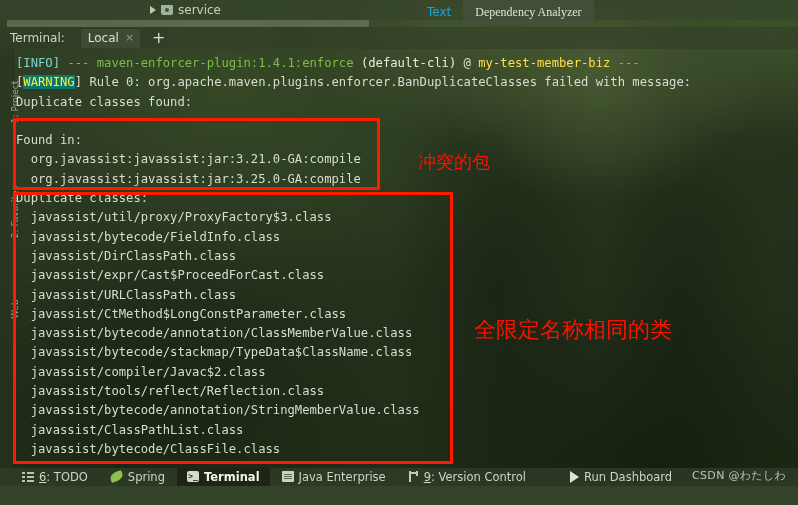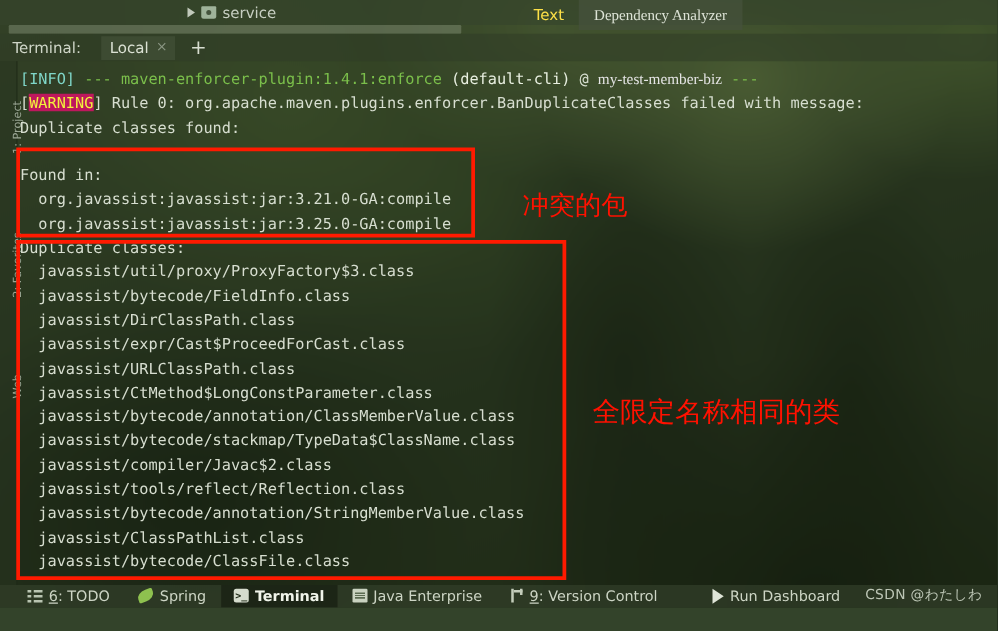--- a/index.html
+++ b/index.html
@@ -91,21 +91,21 @@
     left: 415px; top: 0;
     height: 24px;
     display: flex;
     align-items: stretch;
     font-size: 12px;
   }
   .editor-tab {
     display: flex;
     align-items: center;
     padding: 0 12px;
-    color: #fde047;
+    color: #0ea5e9;
   }
   .editor-tab.active {
     background: rgba(70,82,60,0.75);
     color: #dde3d6;
     font-family: Liberation Serif, serif;
   }
 
   
   .hscroll {
     position: absolute;
@@ -184,22 +184,22 @@
     box-sizing: border-box;
     overflow: hidden;
   }
   .tline {
     white-space: pre;
     padding-left: 3px;
   }
   .c-info    { color: #7fd6c8; }
   .c-green   { color: #7bbf4b; }
   .c-bold    { color: #e8efe0; font-weight: normal; }
-  .c-teal    { color: #e5e5e5; font-family: Liberation Serif, serif; }
-  .c-warnkey { color: #f2f23c; background: #be185d; }
+  .c-teal    { color: #fde047; }
+  .c-warnkey { color: #f2f23c; background: #0f766e; }
   .c-plain   { color: #d7ded0; }
 
   
   .redbox {
     position: absolute;
     border: 3px solid #ff1a00;
     box-sizing: border-box;
     pointer-events: none;
   }
   #box-found {
@@ -213,21 +213,21 @@
 
   .annot {
     position: absolute;
     color: #ff1100;
     font-family: "DejaVu Sans", sans-serif;
     font-weight: 500;
     white-space: nowrap;
   }
   #annot-conflict {
     left: 418px; top: 150px;
-    font-size: 21px;
+    font-size: 18px;
   }
   #annot-fqcn {
     left: 474px; top: 315px;
     font-size: 22px;
   }
 
   
   .statusbar {
     position: absolute;
     left: 0; bottom: 19px;

